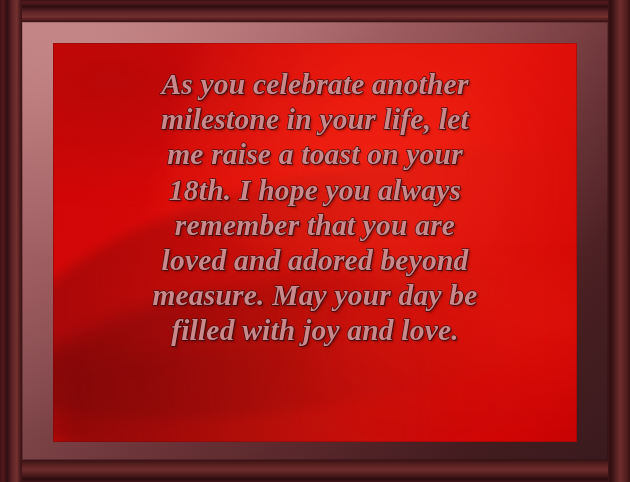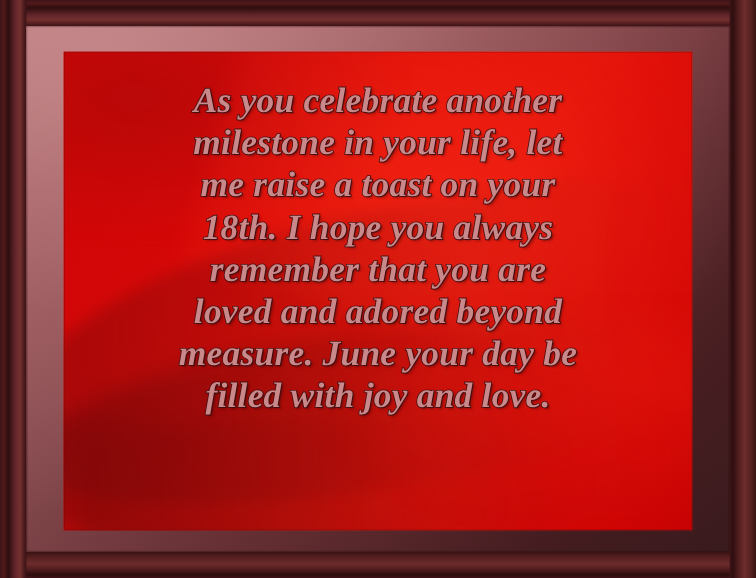--- a/index.html
+++ b/index.html
@@ -193,17 +193,17 @@
     <div class="sw sw2"></div>
     <div class="sw sw5"></div>
     <div class="sw sw6"></div>
 
     <div class="quote">As you celebrate another
 milestone in your life, let
 me raise a toast on your
 18th. I hope you always
 remember that you are
 loved and adored beyond
-measure. June your day be
+measure. May your day be
 filled with joy and love.</div>
   </div>
 
 </div>
 
 </body></html>

